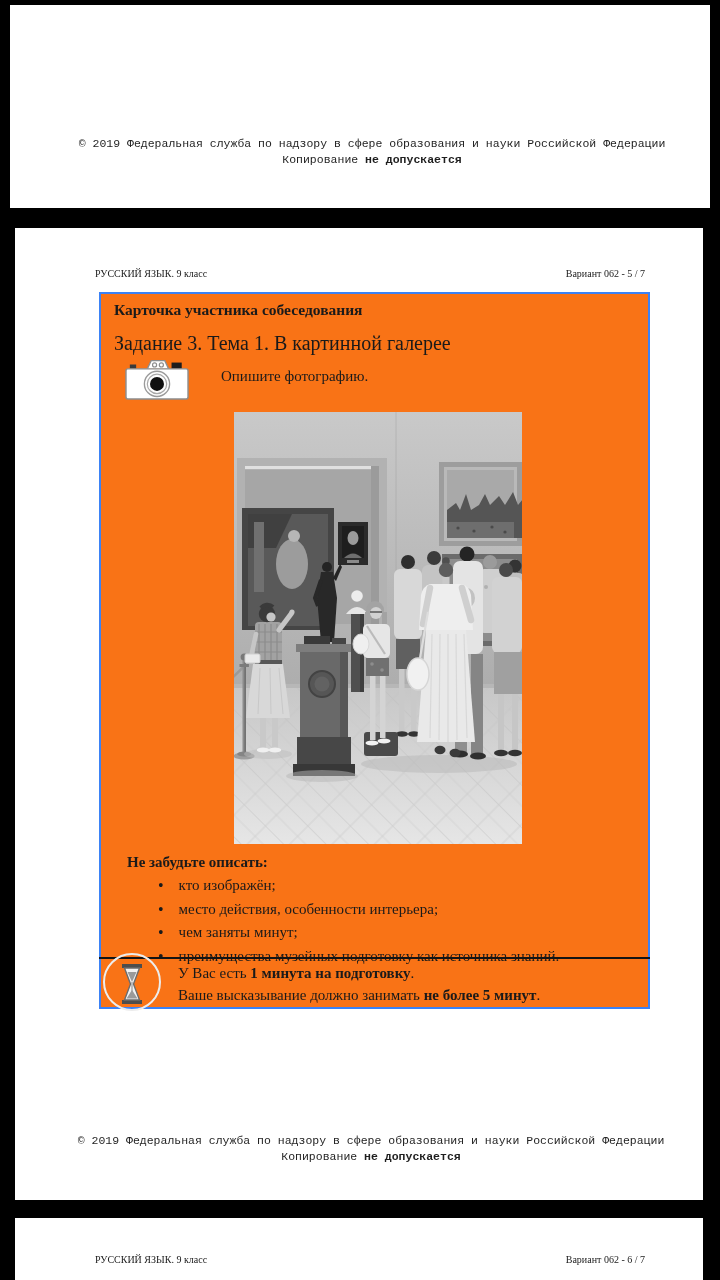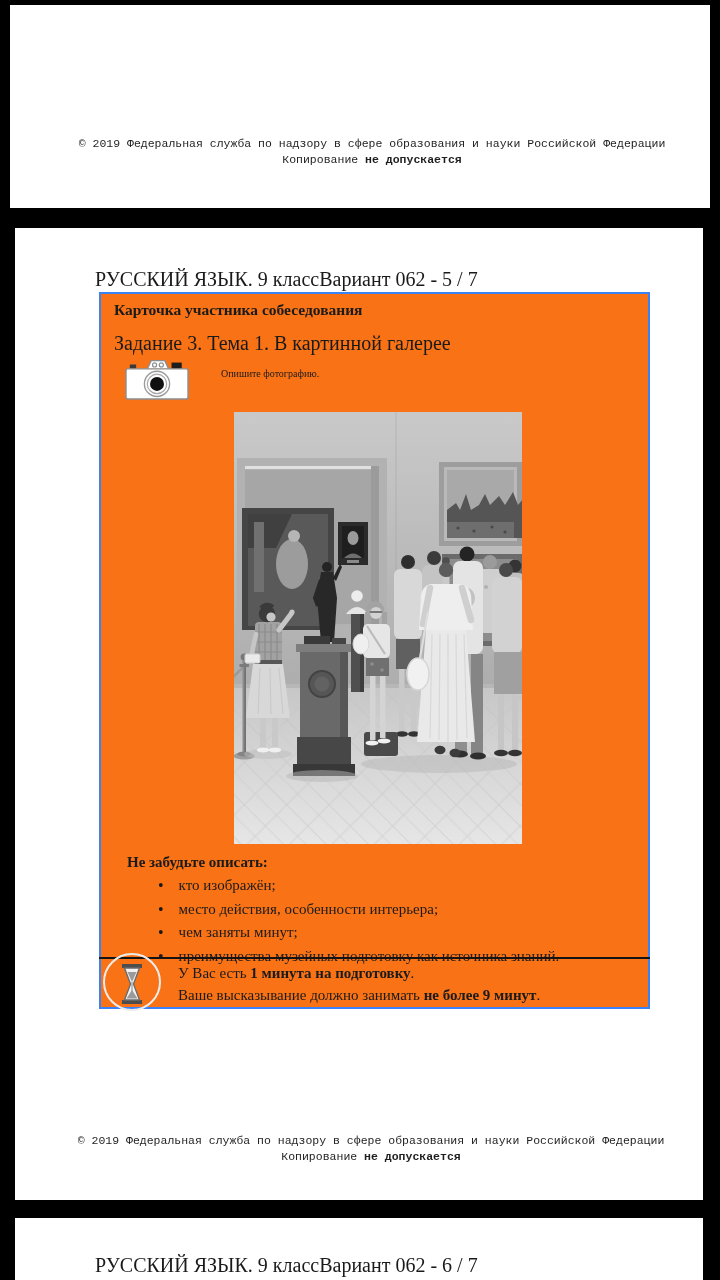--- a/index.html
+++ b/index.html
@@ -14,34 +14,34 @@
 
   .copyright{
     position:absolute;left:12px;width:100%;text-align:center;
     font-family:Liberation Mono, monospace;font-size:11.5px;line-height:15.5px;color:#1f1f1f;
   }
   #page-top .copyright{top:131px;}
   #page-main .copyright{top:905px;}
   .copyright b{font-weight:bold;}
 
   .doc-header{
-    position:absolute;left:80px;right:58px;display:flex;
-    font-size:20px;
+    position:absolute;left:80px;right:58px;display:flex;justify-content:space-between;
+    font-size:10px;
   }
   #page-main .doc-header{top:40px;}
   #page-next .doc-header{top:36px;}
 
   .card{
     position:absolute;left:84px;top:64px;width:547px;height:713px;
     border:2px solid #3b82f6;background:#f97316;
   }
   .card-title{position:absolute;left:13px;top:7px;font-weight:bold;font-size:15.5px;}
   .task-line{position:absolute;left:13px;top:38px;font-size:20px;}
   .camera-wrap{position:absolute;left:24px;top:64px;width:64px;height:46px;}
-  .instruction{position:absolute;left:120px;top:74px;font-size:10px;}
+  .instruction{position:absolute;left:120px;top:74px;font-size:15px;}
   .photo{
     position:absolute;left:133px;top:118px;width:288px;height:432px;overflow:hidden;
     background:#b5b5b5;
   }
   .checklist-title{position:absolute;left:26px;top:560px;font-weight:bold;font-size:15px;}
   .checklist{position:absolute;left:57px;top:582px;margin:0;padding:0;list-style:none;font-size:15px;}
   .checklist li{height:23.5px;display:flex;align-items:baseline;}
   .checklist li::before{content:"\2022";font-size:16px;margin-right:15px;position:relative;top:1px;}
   .divider{position:absolute;left:-2px;right:-2px;top:663px;border-top:2px solid #141414;}
   .faint-circle{
@@ -321,21 +321,21 @@
         <rect x="2" y="36" width="20" height="4" fill="#4d4d4d"></rect>
         <path d="M4.5,4 h15 l-6,16 6,16 h-15 l6,-16 z" fill="#f2f2f2" stroke="#6b6b6b" stroke-width="1.4"></path>
         <path d="M7.5,8 h9 l-4.5,10 z" fill="#9a9a9a"></path>
         <path d="M6.5,34.5 h11 l-5.5,-8.5 z" fill="#9a9a9a"></path>
         <path d="M12,18 v10" stroke="#9a9a9a" stroke-width="1.2"></path>
       </svg>
     </div>
 
     <div class="timing">
       <div><span>У Вас есть </span><b>1 минута на подготовку</b><span>.</span></div>
-      <div><span>Ваше высказывание должно занимать </span><b>не более 9 минут</b><span>.</span></div>
+      <div><span>Ваше высказывание должно занимать </span><b>не более 5 минут</b><span>.</span></div>
     </div>
   </div>
 
   <div class="copyright">
     <div>© 2019 Федеральная служба по надзору в сфере образования и науки Российской Федерации</div>
     <div><span>Копирование </span><b>не допускается</b></div>
   </div>
 </div>
 
 <div class="page" id="page-next">

